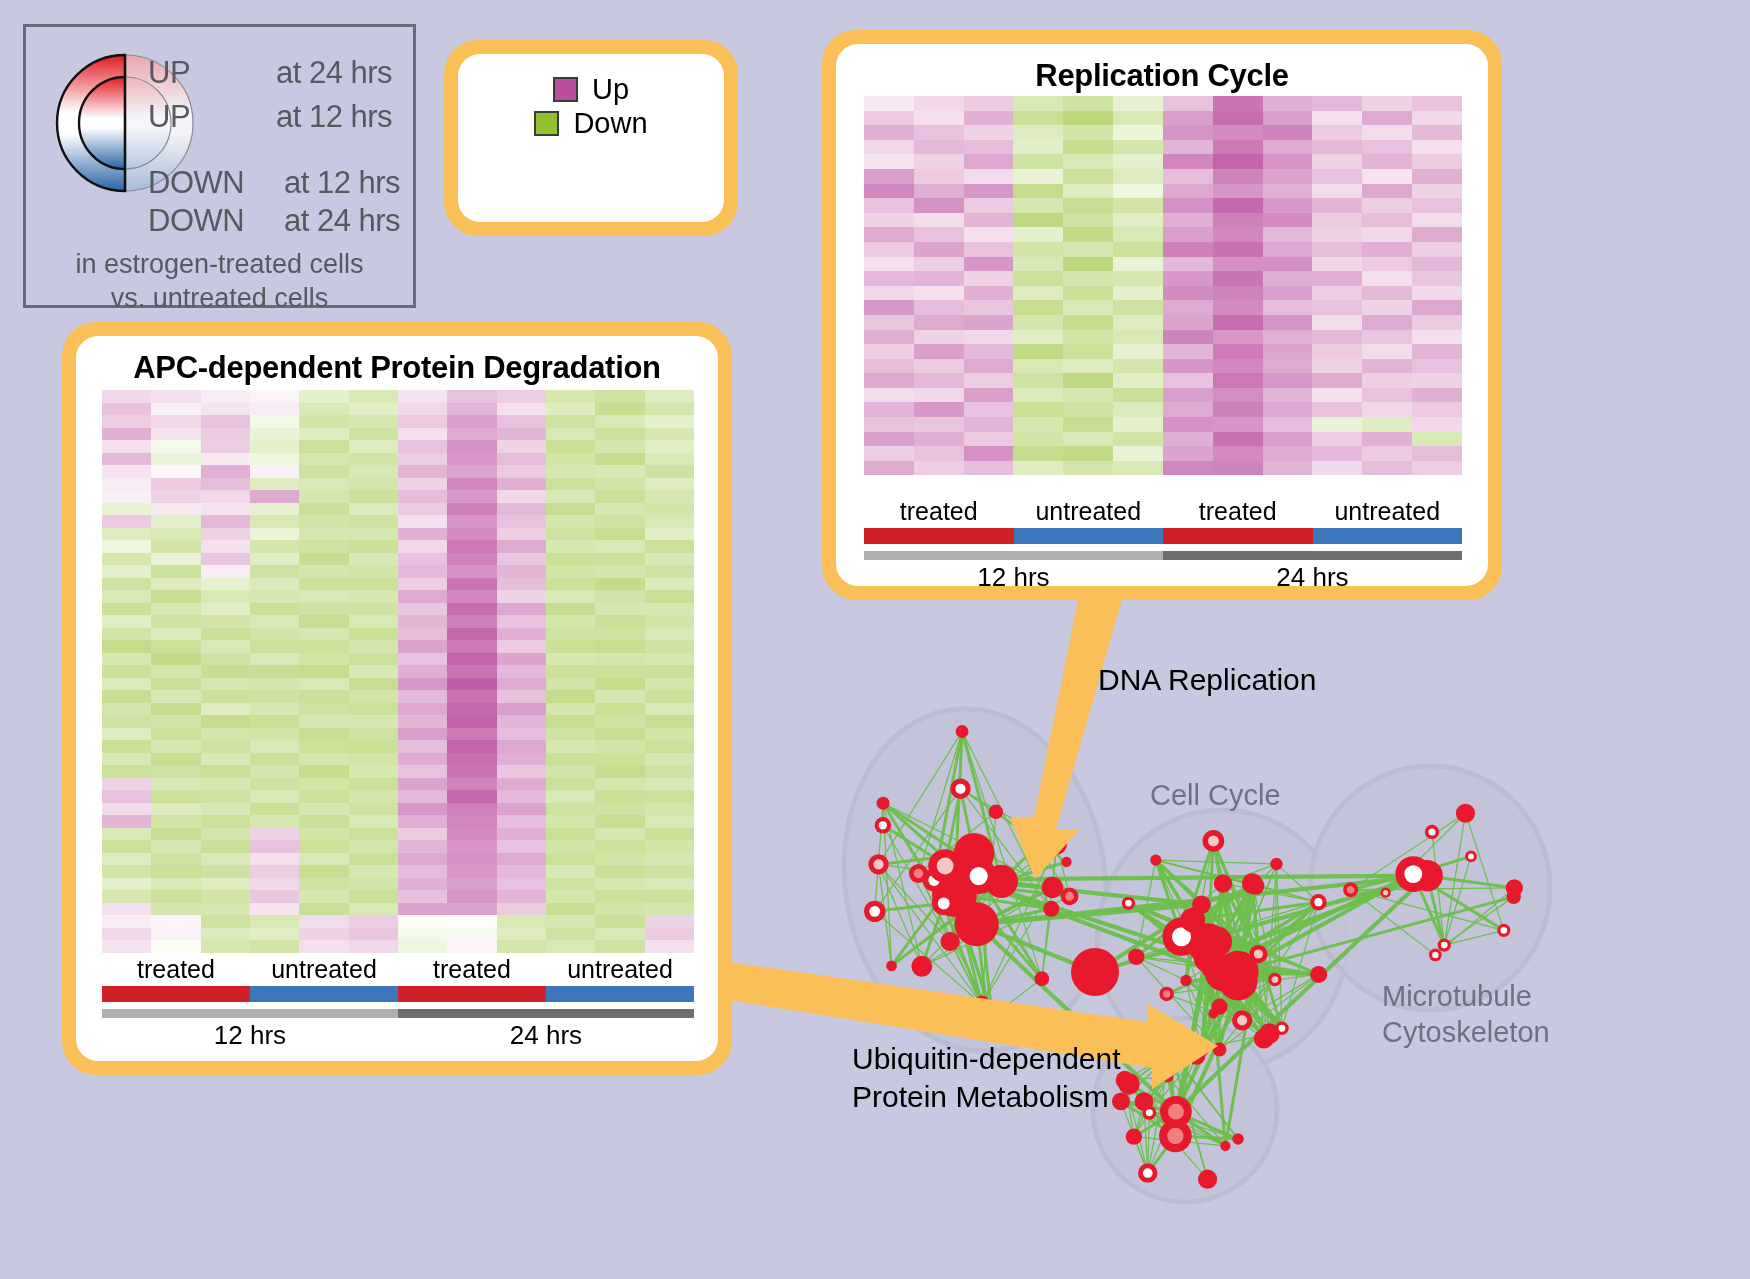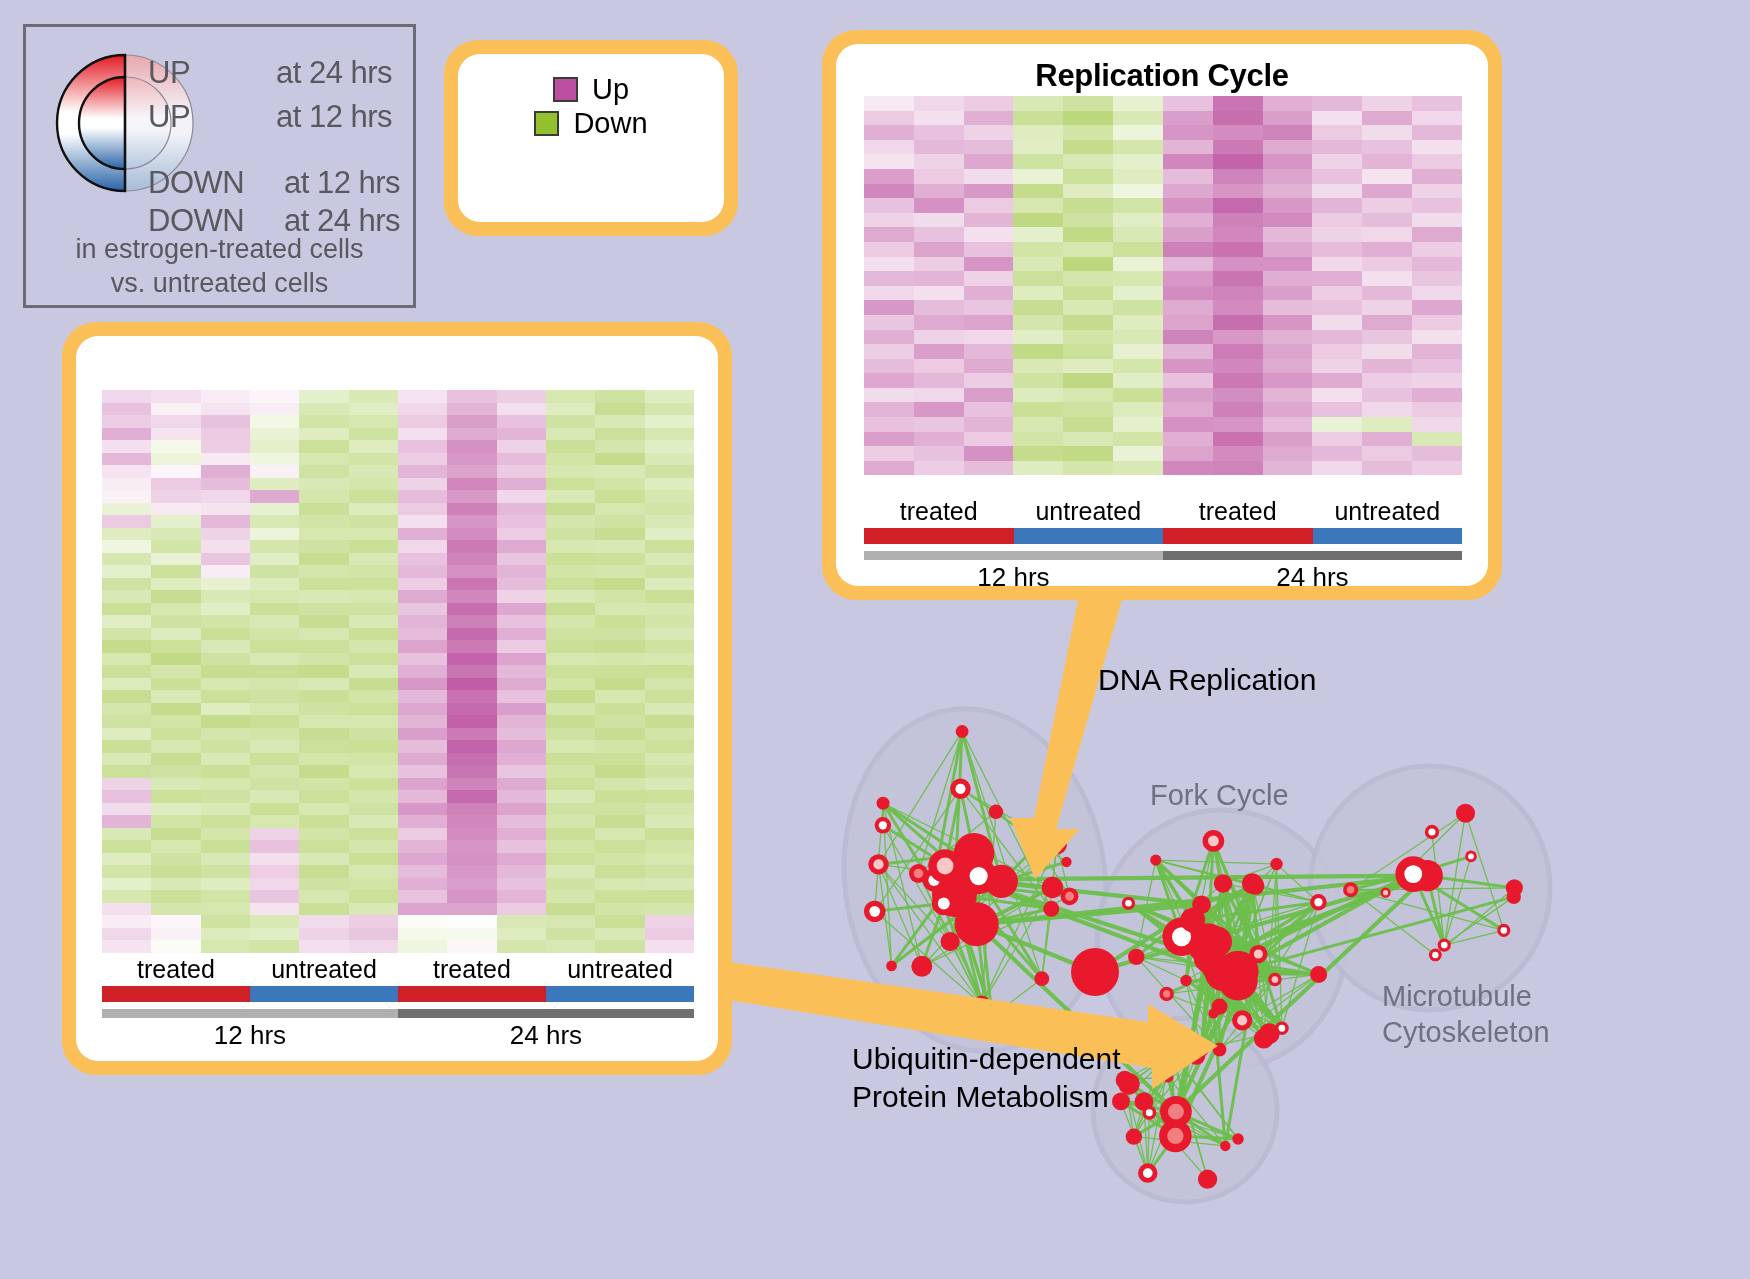--- a/index.html
+++ b/index.html
@@ -22,21 +22,21 @@
   }
   #lbl-up24{left:122px;top:28px;}
   #lbl-at24a{left:250px;top:28px;}
   #lbl-up12{left:122px;top:72px;}
   #lbl-at12a{left:250px;top:72px;}
   #lbl-down12{left:122px;top:138px;}
   #lbl-at12b{left:258px;top:138px;}
   #lbl-down24{left:122px;top:176px;}
   #lbl-at24b{left:258px;top:176px;}
   #legend-caption{
-    position:absolute;left:0;top:205px;width:100%;text-align:center;
+    position:absolute;left:0;top:220px;width:100%;text-align:center;
     color:#58585f;font-size:27px;line-height:34px;
   }
   
   .panel{
     position:absolute;background:#fbbf57;border-radius:34px;
     padding:14px;box-sizing:border-box;
   }
   .panel-inner{
     width:100%;height:100%;background:#ffffff;border-radius:22px;
     box-sizing:border-box;position:relative;overflow:hidden;
@@ -486,20 +486,21 @@
       <div class="time-lbl-row">
         <span>12 hrs</span>
         <span>24 hrs</span>
       </div>
     </div>
   </div>
 </div>
 
 <div class="panel" id="apc-panel">
   <div class="panel-inner">
+    <div class="panel-title">APC-dependent Protein Degradation</div>
     <div class="hm-wrap" style="top:54px;left:26px;right:24px;">
       <div class="heatmap" id="hm-apc" style="grid-template-columns: repeat(12, 1fr); grid-auto-rows: 12.5px;">
           <div style="background:rgb(240,216,234)"></div>
           <div style="background:rgb(243,223,238)"></div>
           <div style="background:rgb(248,237,245)"></div>
           <div style="background:rgb(251,244,249)"></div>
           <div style="background:rgb(228,239,203)"></div>
           <div style="background:rgb(217,233,182)"></div>
           <div style="background:rgb(245,228,240)"></div>
           <div style="background:rgb(231,193,221)"></div>
@@ -1715,17 +1716,17 @@
       </g>
     </svg>
 </div>
 
 <svg style="position:absolute;left:0;top:0;width:1750px;height:1279px;pointer-events:none;">
   <polygon points="1078,600 1122,600 1056,829 1080,829 1035,879 1010,818 1034,818" fill="#fbbf57"></polygon>
   <polygon points="728,962 1148,1022 1148,1004 1218,1046 1152,1089 1152,1068 728,1000" fill="#fbbf57"></polygon>
 </svg>
 
 <div class="net-label" id="lbl-dna">DNA Replication</div>
-<div class="net-label" id="lbl-cc">Fork Cycle</div>
+<div class="net-label" id="lbl-cc">Cell Cycle</div>
 <div class="net-label" id="lbl-mt">Microtubule
 Cytoskeleton</div>
 <div class="net-label" id="lbl-ub">Ubiquitin-dependent
 Protein Metabolism</div>
 
 </body></html>

